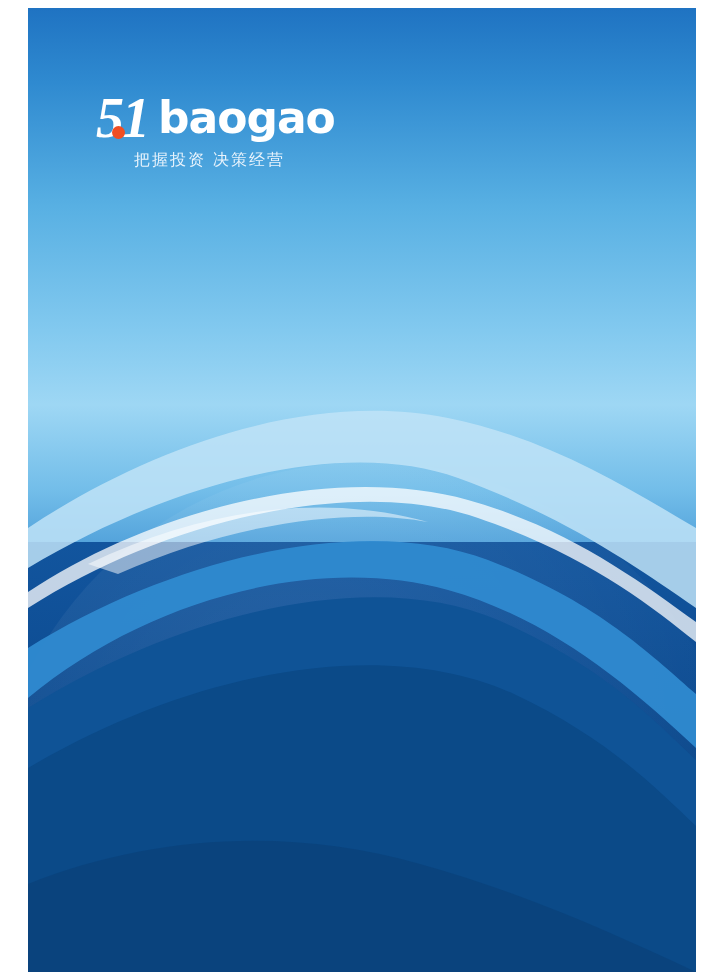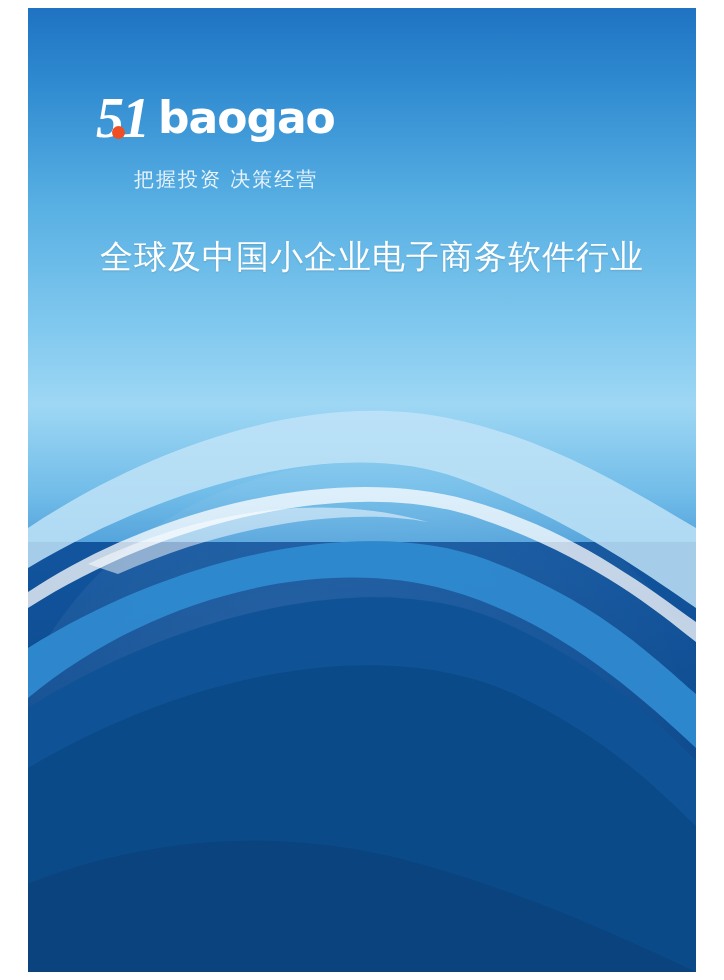--- a/index.html
+++ b/index.html
@@ -98,22 +98,22 @@
     font-family: "DejaVu Sans", sans-serif;
     font-weight: bold;
     font-size: 44px;
     line-height: 52px;
     color: #ffffff;
     letter-spacing: -1px;
   }
   .logo-tag {
     position: absolute;
     left: 38px;
-    top: 76px;
-    font-size: 20px;
+    top: 60px;
+    font-size: 16px;
     letter-spacing: 2px;
     color: #e8f3fc;
     font-family: "DejaVu Sans", sans-serif;
   }
   
   .title {
     position: absolute;
     left: 72px;
     top: 222px;
     width: 570px;
@@ -175,17 +175,16 @@
     </svg>
 
     <div class="logo">
       <span class="logo-51">51</span>
       <span class="logo-dot"></span>
       <span class="logo-word">baogao</span>
       <span class="logo-tag">把握投资 决策经营</span>
     </div>
 
     <div class="title">
-      <span class="title-line">全球及中国小企业电子商务软件行业</span>
     </div>
 
   </div>
 </div>
 
 </body></html>

